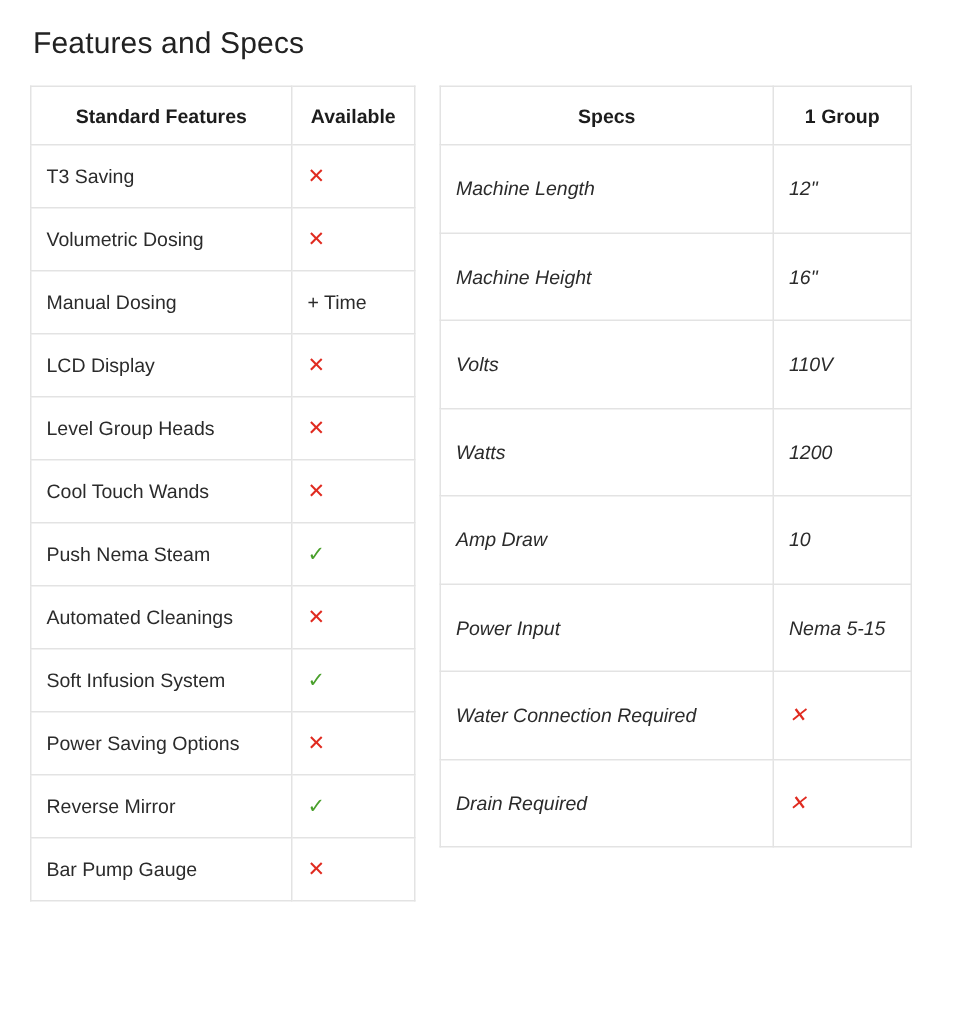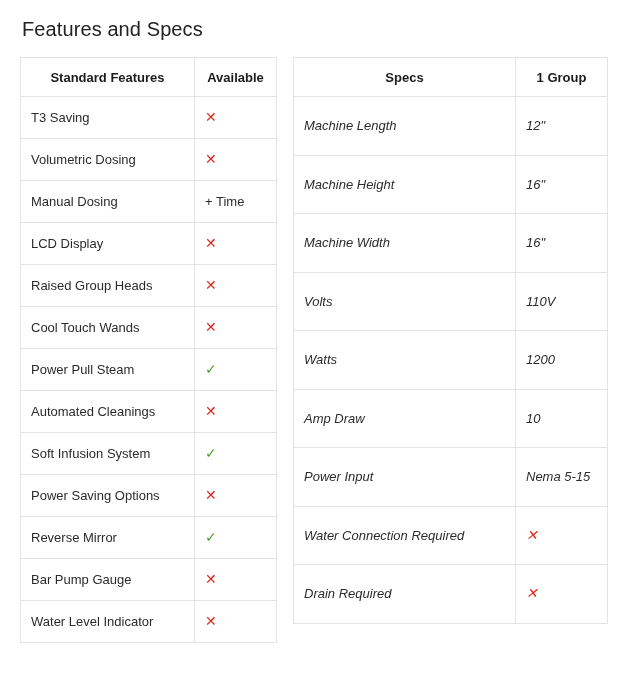--- a/index.html
+++ b/index.html
@@ -106,53 +106,49 @@
           </tr>
           <tr>
             <td>Manual Dosing</td>
             <td><span class="txtval">+ Time</span></td>
           </tr>
           <tr>
             <td>LCD Display</td>
             <td><span class="mark cross">✕</span></td>
           </tr>
           <tr>
-            <td>Raised Group Heads</td>
+            <td>Level Group Heads</td>
             <td><span class="mark cross">✕</span></td>
           </tr>
           <tr>
             <td>Cool Touch Wands</td>
             <td><span class="mark cross">✕</span></td>
           </tr>
           <tr>
-            <td>Power Pull Steam</td>
+            <td>Push Nema Steam</td>
             <td><span class="mark check">✓</span></td>
           </tr>
           <tr>
             <td>Automated Cleanings</td>
             <td><span class="mark cross">✕</span></td>
           </tr>
           <tr>
             <td>Soft Infusion System</td>
             <td><span class="mark check">✓</span></td>
           </tr>
           <tr>
             <td>Power Saving Options</td>
             <td><span class="mark cross">✕</span></td>
           </tr>
           <tr>
             <td>Reverse Mirror</td>
             <td><span class="mark check">✓</span></td>
           </tr>
           <tr>
             <td>Bar Pump Gauge</td>
-            <td><span class="mark cross">✕</span></td>
-          </tr>
-          <tr>
-            <td>Water Level Indicator</td>
             <td><span class="mark cross">✕</span></td>
           </tr>
         </tbody>
     </table>
 
     <table class="specs">
       <colgroup>
           <col class="c1">
           <col class="c2">
         </colgroup>
@@ -165,24 +161,20 @@
       <tbody>
           <tr>
             <td>Machine Length</td>
             <td><span class="txtval">12"</span></td>
           </tr>
           <tr>
             <td>Machine Height</td>
             <td><span class="txtval">16"</span></td>
           </tr>
           <tr>
-            <td>Machine Width</td>
-            <td><span class="txtval">16"</span></td>
-          </tr>
-          <tr>
             <td>Volts</td>
             <td><span class="txtval">110V</span></td>
           </tr>
           <tr>
             <td>Watts</td>
             <td><span class="txtval">1200</span></td>
           </tr>
           <tr>
             <td>Amp Draw</td>
             <td><span class="txtval">10</span></td>

